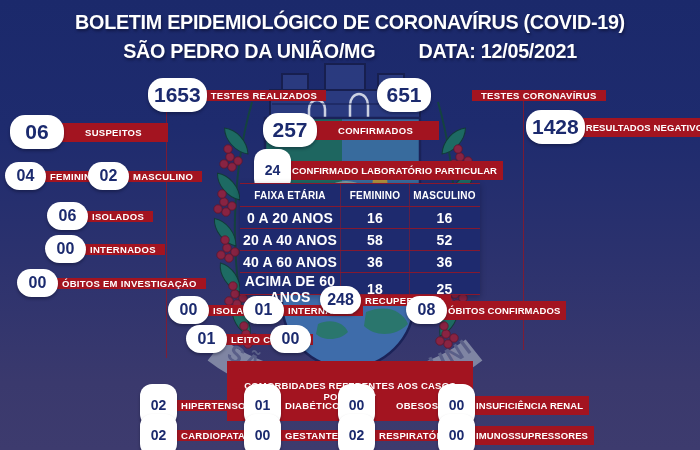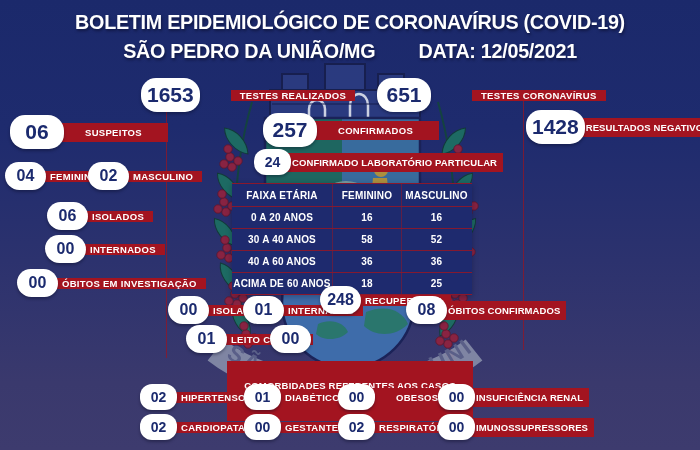--- a/index.html
+++ b/index.html
@@ -20,52 +20,52 @@
          text-shadow:1px 2px 3px rgba(8,10,35,.55);transform:scaleX(.94);}
   .title.l1{top:10px;}
   .title.l2{top:39px;display:flex;justify-content:center;gap:46px;}
   
   .stat{position:absolute;display:flex;align-items:center;z-index:4;}
   .badge{background:#fff;color:#1b2a6e;font-weight:bold;display:flex;align-items:center;
          justify-content:center;z-index:2;border-radius:14px 15px 14px 15px;
          box-shadow:0 2px 3px rgba(5,8,30,.35);}
   .badge.lg{height:34px;min-width:42px;padding:0 6px;font-size:21px;border-radius:15px 16px 15px 16px;}
   .badge.md{height:28px;min-width:33px;padding:0 4px;font-size:16px;}
-  .badge.sm{height:26px;min-width:29px;padding:0 4px;font-size:14px;border-radius:12px;}
+  .badge.sm{height:26px;min-width:29px;padding:8px 4px;font-size:14px;border-radius:12px;}
   .plate{background:#a31420;color:#fff;font-weight:bold;font-size:9.5px;letter-spacing:.3px;
          padding:0 9px;margin-left:-5px;white-space:nowrap;z-index:1;}
   .plate.wide{padding:4px 26px;}
   .plate.tight{font-size:9.5px;letter-spacing:.1px;padding:4px 6px;}
   
-  .pos-testreal{left:141px;top:78px;gap:36px;}      .pos-testdisp{left:377px;top:78px;gap:46px;}
+  .pos-testreal{left:148px;top:78px;}      .pos-testdisp{left:377px;top:78px;gap:46px;}
   .pos-susp{left:10px;top:115px;}          .pos-conf{left:263px;top:113px;}
   .pos-negativ{left:526px;top:110px;}
   .pos-fem{left:5px;top:162px;}            .pos-masc{left:88px;top:162px;}
   .pos-lab{left:254px;top:149px;}
   .pos-isol1{left:47px;top:202px;}         .pos-intern1{left:45px;top:235px;}
   .pos-obinv{left:17px;top:269px;}
   .pos-isol2{left:168px;top:296px;}        .pos-intern2{left:243px;top:296px;}
   .pos-recup{left:320px;top:286px;}        .pos-obconf{left:406px;top:296px;}
   .pos-leitoc{left:186px;top:325px;}       .pos-leitou{left:270px;top:325px;}
   .pos-hiper{left:140px;top:384px;}        .pos-diab{left:244px;top:384px;}
   .pos-obes{left:338px;top:384px;}         .pos-insren{left:438px;top:384px;}
   .pos-cardio{left:140px;top:414px;}       .pos-gest{left:244px;top:414px;}
   .pos-resp{left:338px;top:414px;}         .pos-imuno{left:438px;top:414px;}
   
   .comorb-title{position:absolute;left:227px;top:361px;width:246px;background:#a31420;color:#fff;
                 font-weight:bold;font-size:9.5px;text-align:center;padding:19px 0;z-index:4;
                 letter-spacing:.2px;}
   
-  .agetable{position:absolute;left:232px;top:183px;width:240px;z-index:4;background:#1e2a6e;
+  .agetable{position:absolute;left:240px;top:183px;width:240px;z-index:4;background:#1e2a6e;
             border-top:1px solid rgba(150,22,38,.9);border-bottom:1px solid rgba(150,22,38,.9);
             box-sizing:border-box;box-shadow:0 2px 6px rgba(5,8,30,.3);}
   .trow{display:grid;grid-template-columns:101px 69px 69px;height:21px;align-items:center;
         border-bottom:1px solid rgba(150,22,38,.85);}
   .trow:last-child{border-bottom:none;}
-  .trow > div{color:#fff;font-weight:bold;font-size:10px;text-align:center;letter-spacing:.2px;
+  .trow > div{color:#fff;font-weight:bold;font-size:14px;text-align:center;letter-spacing:.2px;
               height:100%;display:flex;align-items:center;justify-content:center;
               border-right:1px solid rgba(150,22,38,.55);}
   .trow > div:last-child{border-right:none;}
   .trow.thead{height:22px;}
   .trow.thead > div{font-size:10px;}
 </style>
 </head>
 <body>
 
 <div class="stage">
@@ -242,21 +242,21 @@
       <div>FAIXA ETÁRIA</div>
       <div>FEMININO</div>
       <div>MASCULINO</div>
     </div>
     <div class="trow">
       <div>0 A 20 ANOS</div>
       <div>16</div>
       <div>16</div>
     </div>
     <div class="trow">
-      <div>30 A 40 ANOS</div>
+      <div>20 A 40 ANOS</div>
       <div>58</div>
       <div>52</div>
     </div>
     <div class="trow">
       <div>40 A 60 ANOS</div>
       <div>36</div>
       <div>36</div>
     </div>
     <div class="trow">
       <div>ACIMA DE 60 ANOS</div>

